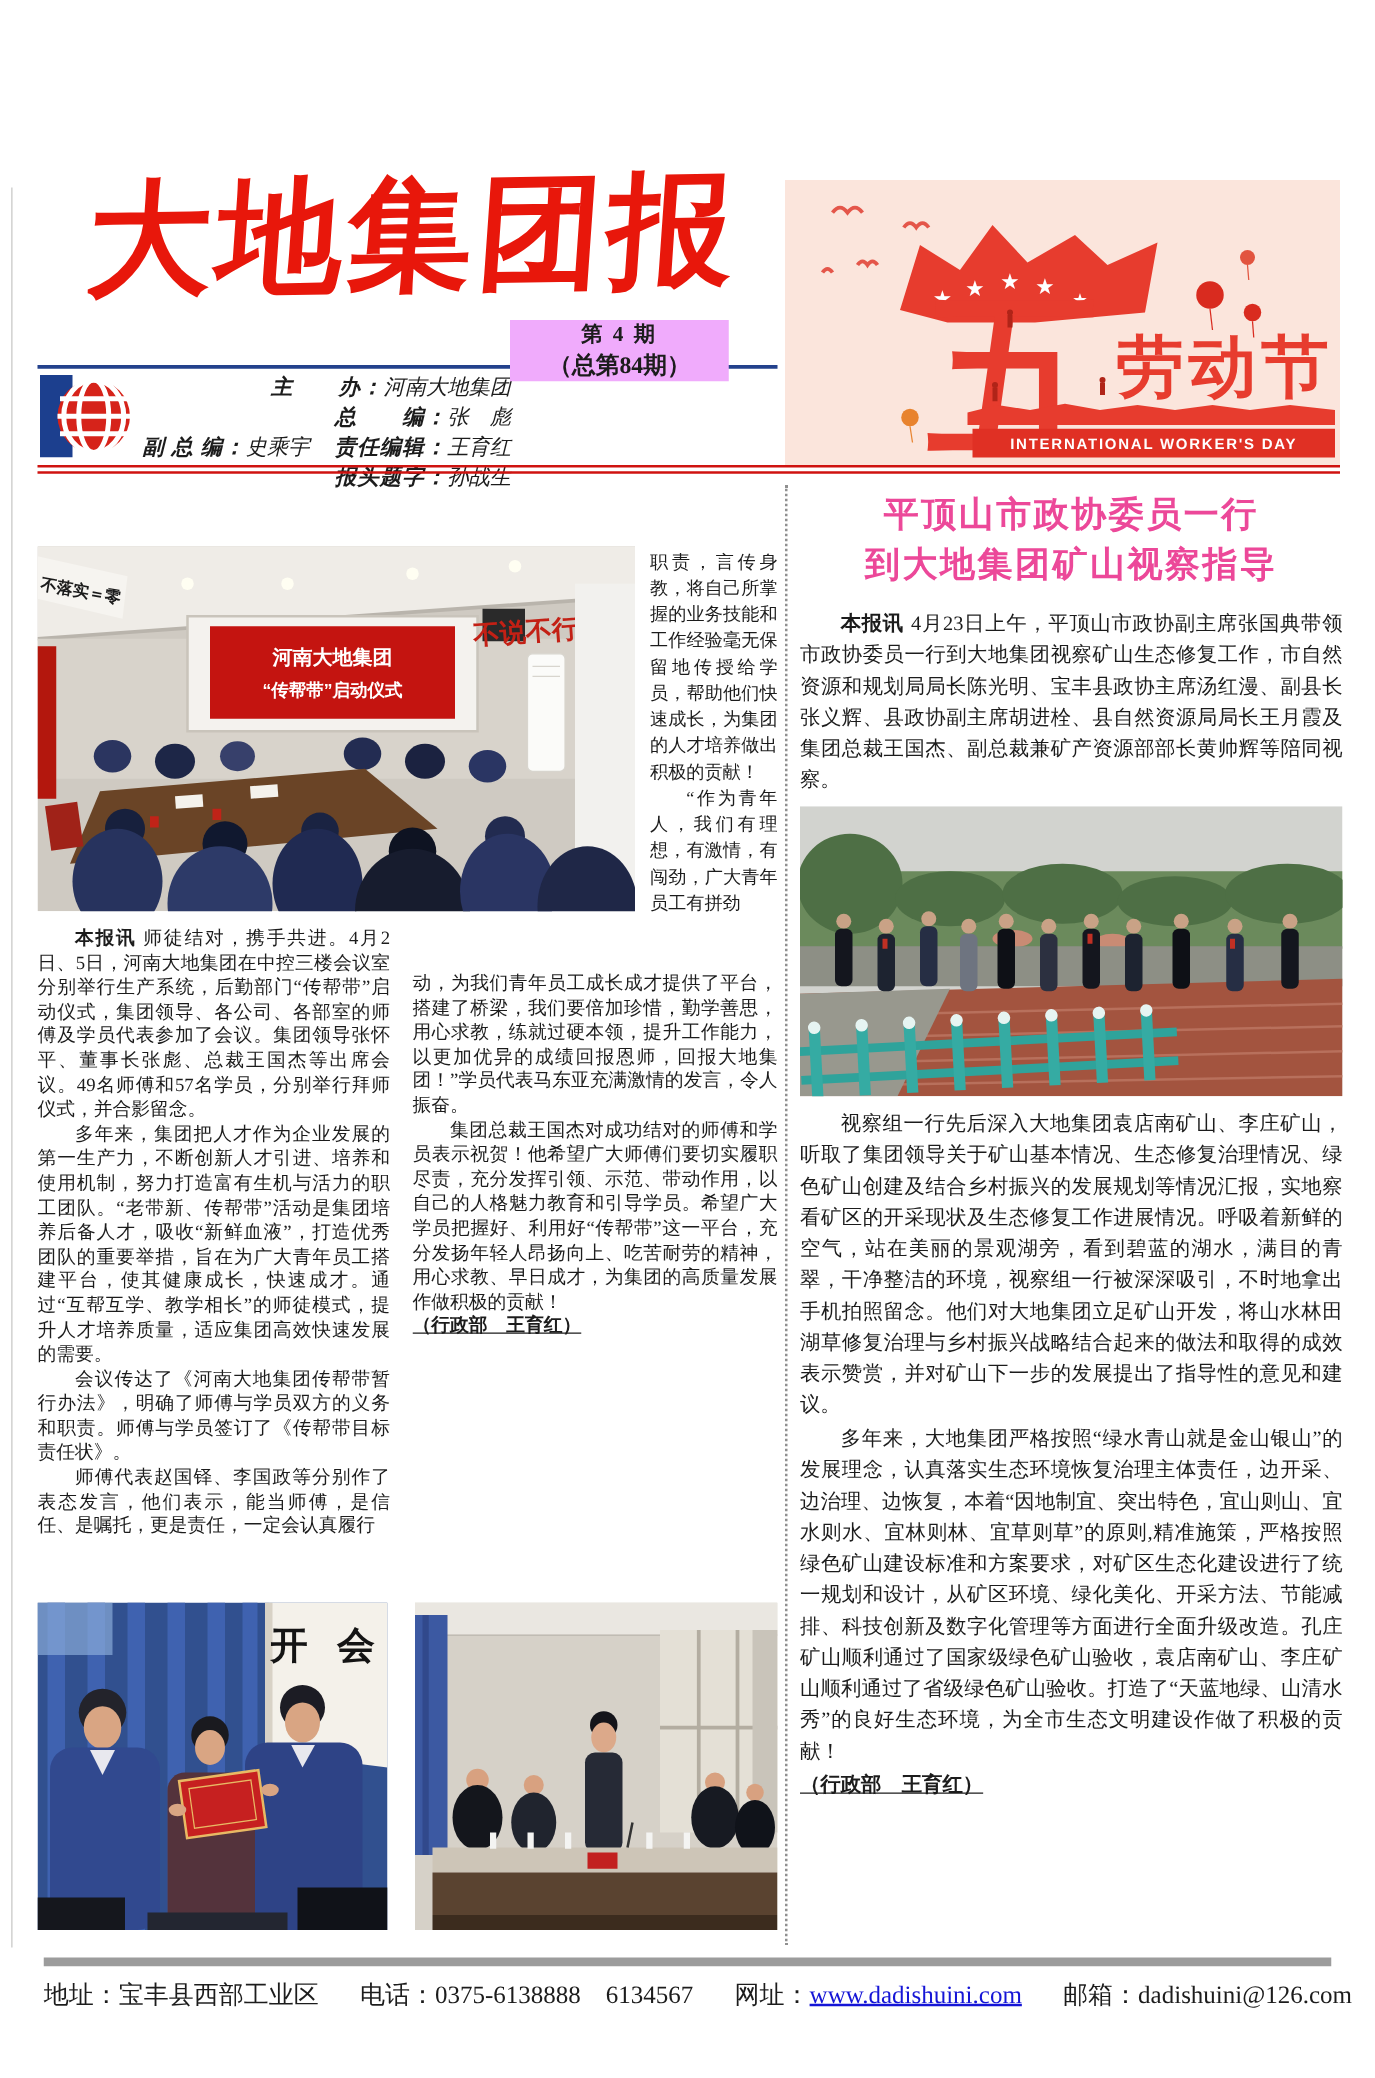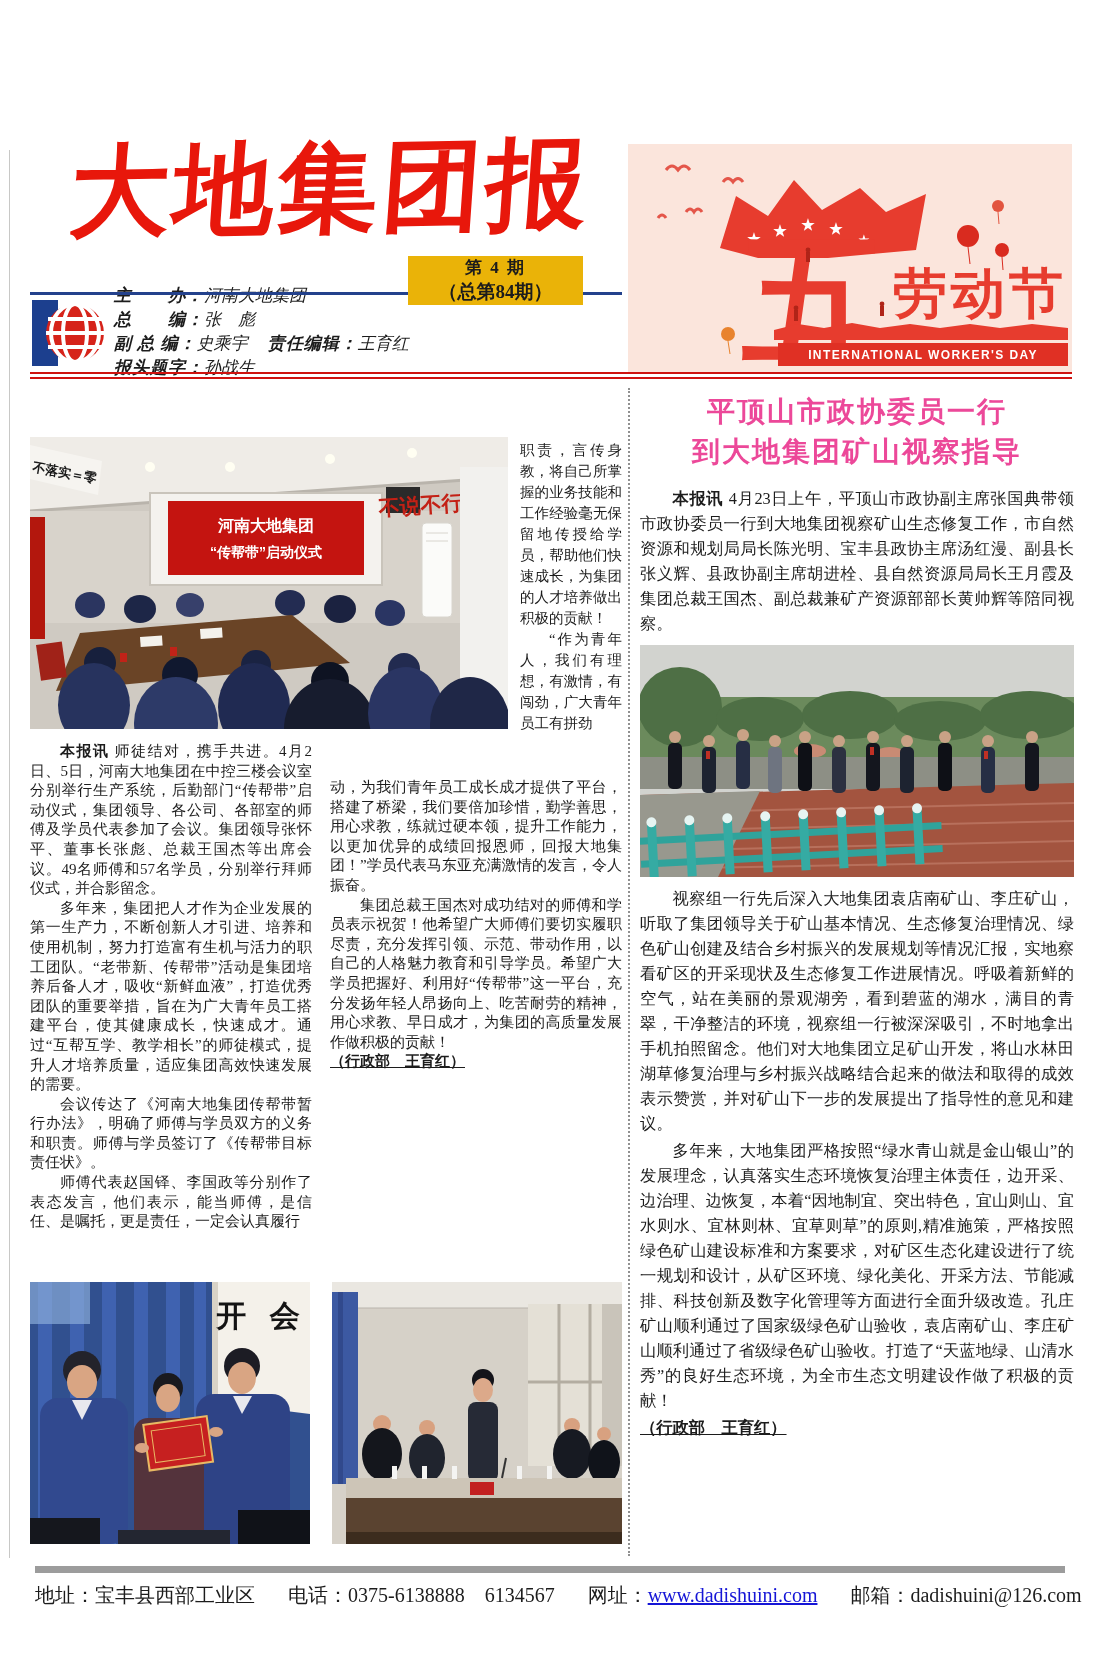--- a/index.html
+++ b/index.html
@@ -3,21 +3,21 @@
 <meta charset="utf-8">
 <style>
   html,body{margin:0;padding:0;background:#ffffff;}
   .page{position:relative;width:1100px;height:1662px;background:#fff;overflow:hidden;
         font-family:"Liberation Serif",serif;color:#1c1c1c;}
   .abs{position:absolute;}
   
   .mast-title{font-family:"Liberation Serif",serif;font-weight:900;color:#e8170b;
       font-size:100px;line-height:146px;text-align:center;letter-spacing:4px;
       transform:skewX(-5deg) rotate(-1deg);}
-  .issue{ text-align:center;background:#eab308;z-index:3;font-family:"Liberation Serif",serif;}
+  .issue{ text-align:center;background:#f0abfc;z-index:3;font-family:"Liberation Serif",serif;}
   .issue .no{font-size:17px;font-weight:bold;letter-spacing:2px;}
   .issue .total{font-size:19px;font-weight:bold;}
   .topline{border-top:3px solid #23418c;}
   .info{font-size:17px;font-style:italic;line-height:24px;white-space:nowrap;}
   .info b{font-weight:bold;}
   .info .lbl{letter-spacing:1px;}
   .datebox{border:2px solid #1b1b1b;display:flex;box-sizing:border-box;padding:4px;background:#fff;}
   .datebox .lunar{background:#c6c6c6;flex:1;display:flex;flex-direction:column;justify-content:center;
       align-items:center;font-style:italic;font-size:16px;line-height:22px;font-weight:bold;}
   .datebox .greg{flex:1;display:flex;flex-direction:column;justify-content:center;align-items:center;
@@ -74,21 +74,21 @@
     <circle cx="43" cy="33" r="29" fill="#d6231a"></circle>
     <g stroke="#ffffff" stroke-width="4" fill="none">
       <ellipse cx="43" cy="33" rx="12" ry="29"></ellipse>
       <ellipse cx="43" cy="33" rx="24" ry="29"></ellipse>
       <line x1="16" y1="19" x2="70" y2="19"></line>
       <line x1="14" y1="33" x2="72" y2="33"></line>
       <line x1="16" y1="47" x2="70" y2="47"></line>
     </g>
   </svg>
 
-  <div class="abs info" style="left:114px;top:284px;">
+  <div class="abs info" style="left:114px;top:298px;text-align:right;">
     <div>
       <b class="lbl">主　　办：</b><span>河南大地集团</span>
     </div>
     <div>
       <b class="lbl">总　　编：</b><span>张　彪</span>
     </div>
     <div>
       <b class="lbl">副 总 编：</b><span>史乘宇</span>
       <b class="lbl" style="margin-left:16px;">责任编辑：</b><span>王育红</span>
     </div>

